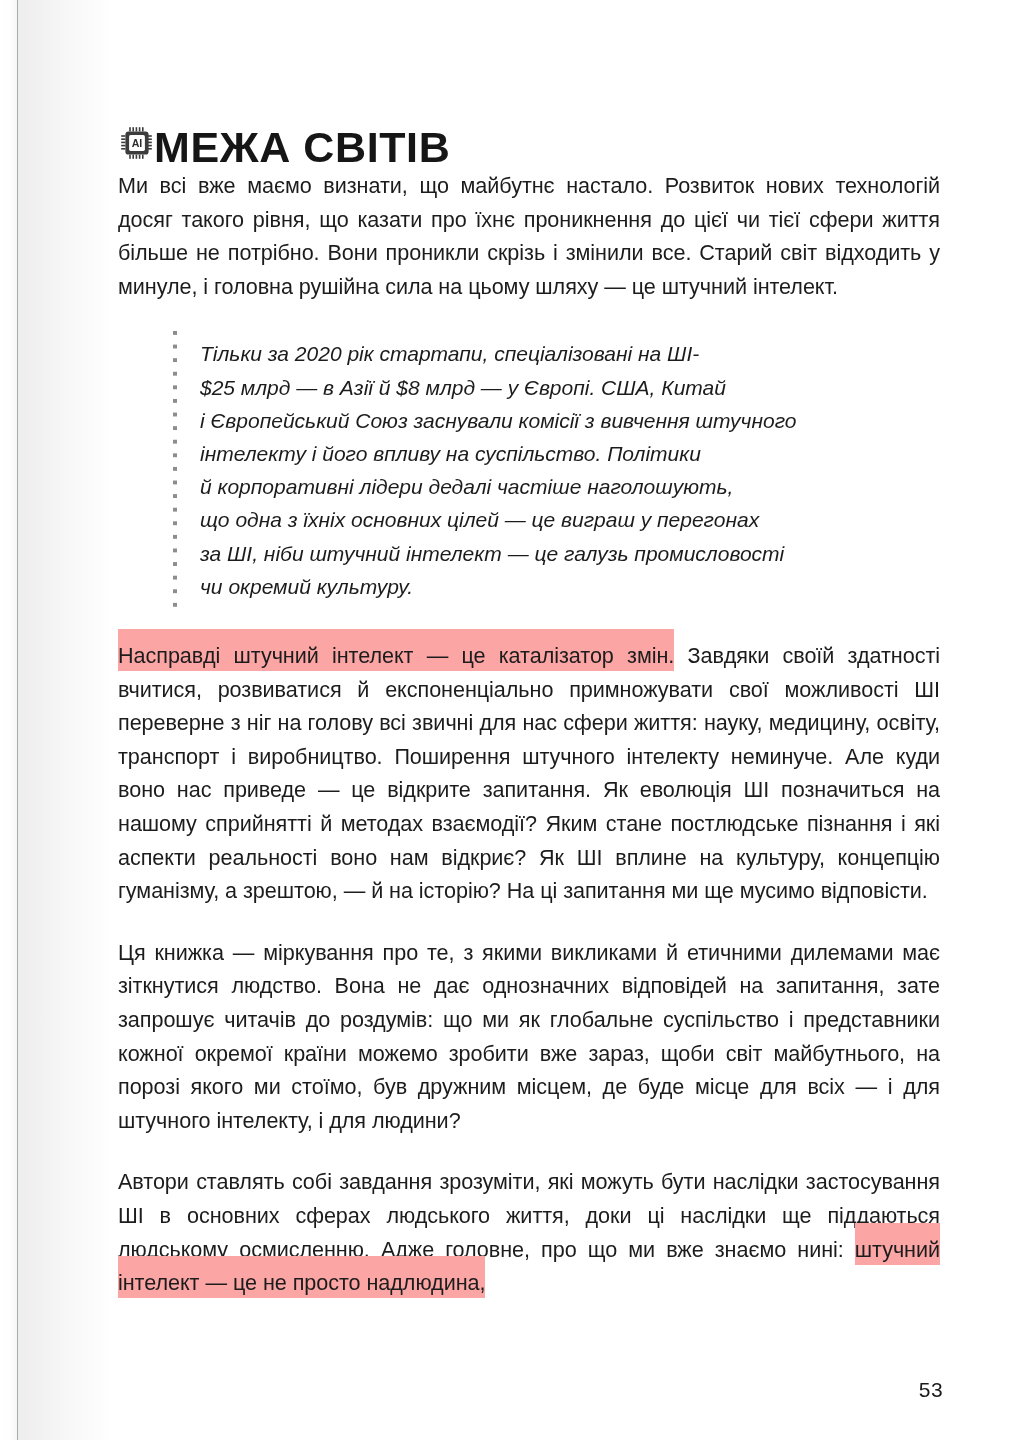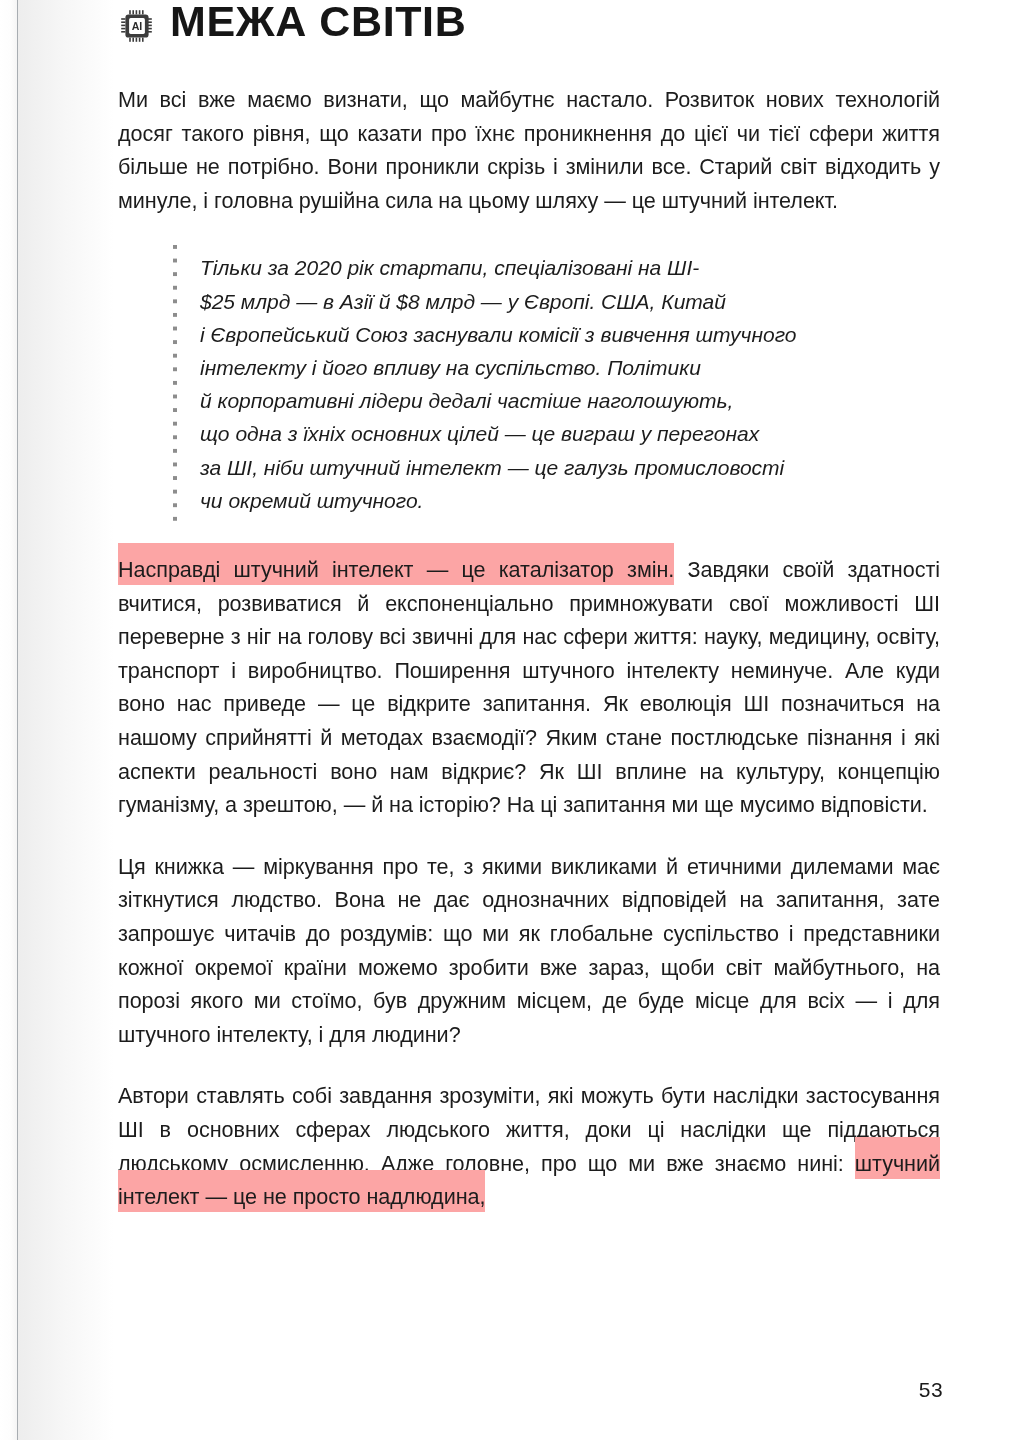--- a/index.html
+++ b/index.html
@@ -54,22 +54,22 @@
   .content {
     position: absolute;
     left: 118px;
     top: 0;
     width: 822px;
   }
 
   
   .chapter-head {
     display: flex;
-    align-items: flex-end;
-    gap: 16px;
+    align-items: flex-start;
+    margin-top: 126px;
     margin-left: 2px;
   }
   .chip-icon {
     width: 34px;
     height: 34px;
     flex: 0 0 34px;
     display: block;
   }
   .chapter-title {
     font-family: "Liberation Sans", "DejaVu Sans", sans-serif;
@@ -85,21 +85,21 @@
   p.body-par {
     font-size: 21.6px;
     line-height: 33.6px;
     margin: 0 0 28px 0;
     text-align: justify;
     text-justify: inter-word;
     color: #1c1c1c;
     hyphens: manual;
     letter-spacing: -0.05px;
   }
-  p.body-par.first { margin-top: 40px; }
+  p.body-par.first { }
   p.body-par.tight-last { margin-bottom: 16px; }
 
   
   .par-clip {
     max-height: 138px;
     overflow: hidden;
   }
 
   
   .hl {
@@ -197,21 +197,21 @@
     <div class="quote-block">
       <span class="quote-rule"></span>
       <div class="quote-text">
         <span class="qline">Тільки за 2020 рік стартапи, спеціалізовані на ШІ-</span>
         <span class="qline">$25 млрд — в Азії й $8 млрд — у Європі. США, Китай</span>
         <span class="qline">і Європейський Союз заснували комісії з вивчення штучного</span>
         <span class="qline">інтелекту і його впливу на суспільство. Політики</span>
         <span class="qline">й корпоративні лідери дедалі частіше наголошують,</span>
         <span class="qline">що одна з їхніх основних цілей — це виграш у перегонах</span>
         <span class="qline">за ШІ, ніби штучний інтелект — це галузь промисловості</span>
-        <span class="qline">чи окремий штучного.</span>
+        <span class="qline">чи окремий культуру.</span>
       </div>
     </div>
 
     <p class="body-par"><span class="hl">Насправді штучний інтелект — це каталізатор змін.</span><span> Завдяки своїй здатності вчитися, розвиватися й експоненціально примножувати свої можливості ШІ переверне з ніг на голову всі звичні для нас сфери життя: науку, медицину, освіту, транспорт і виробництво. Поширення штучного інтелекту неминуче. Але куди воно нас приведе — це відкрите запитання. Як еволюція ШІ позначиться на нашому сприйнятті й методах взаємодії? Яким стане постлюдське пізнання і які аспекти реальності воно нам відкриє? Як ШІ вплине на культуру, концепцію гуманізму, а зрештою, — й на історію? На ці запитання ми ще мусимо відповісти.</span></p>
 
     <p class="body-par">Ця книжка — міркування про те, з якими викликами й етичними дилемами має зіткнутися людство. Вона не дає однозначних відповідей на запитання, зате запрошує читачів до роздумів: що ми як глобальне суспільство і представники кожної окремої країни можемо зробити вже зараз, щоби світ майбутнього, на порозі якого ми стоїмо, був дружним місцем, де буде місце для всіх — і для штучного інтелекту, і для людини?</p>
 
     <div class="par-clip">
       <p class="body-par tight-last"><span>Автори ставлять собі завдання зрозуміти, які можуть бути наслідки застосування ШІ в основних сферах людського життя, доки ці наслідки ще піддаються людському осмисленню. Адже головне, про що ми вже знаємо нині: </span><span class="hl">штучний інтелект — це не просто надлюдина,</span></p>
     </div>

